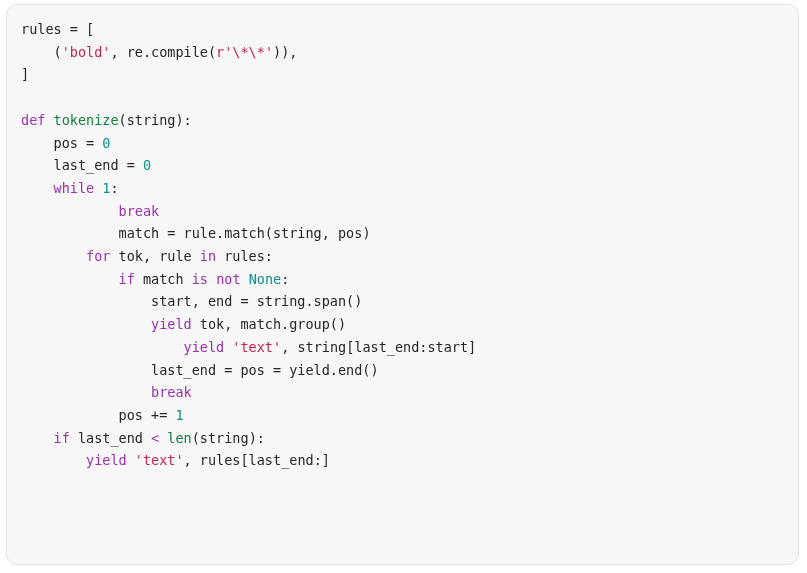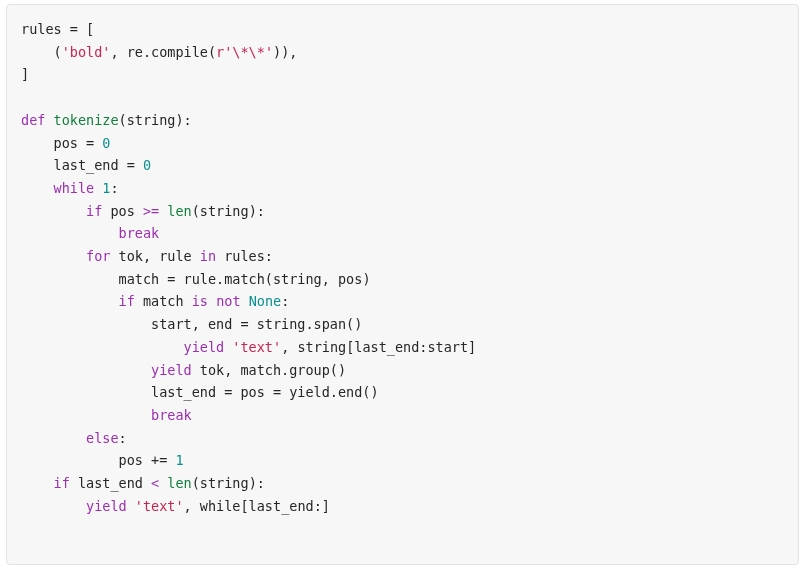--- a/index.html
+++ b/index.html
@@ -16,21 +16,21 @@
 
   #code-card {
     position: absolute;
     left: 6px;
     top: 4px;
     width: 793px;
     height: 561px;
     box-sizing: border-box;
     background: #f7f7f7;
     border: 1px solid #e3e3e3;
-    border-radius: 4px;
+    border-radius: 11px;
     overflow: hidden;
   }
 
   #code-block {
     margin: 0;
     padding: 13px 0 0 14px;
     font-family: "DejaVu Sans Mono", monospace;
     font-size: 13.5px;
     line-height: 22.7px;
     color: #262626;
@@ -55,28 +55,26 @@
 
 <div id="code-card">
   <pre id="code-block"><span class="line"><span class="pl">rules = [</span>
 </span><span class="line">    <span class="pl">(</span><span class="str">'bold'</span><span class="pl">, re.compile(</span><span class="str">r'\*\*'</span><span class="pl">)),</span>
 </span><span class="line"><span class="pl">]</span>
 </span><span class="line">
 </span><span class="line"><span class="kw">def</span><span class="pl"> </span><span class="fn">tokenize</span><span class="pl">(string):</span>
 </span><span class="line">    <span class="pl">pos = </span><span class="num">0</span>
 </span><span class="line">    <span class="pl">last_end = </span><span class="num">0</span>
 </span><span class="line">    <span class="kw">while</span><span class="pl"> </span><span class="num">1</span><span class="pl">:</span>
-</span><span class="line">        <span class="kw">if</span><span class="pl"> pos </span><span class="kw">&gt;=</span><span class="pl"> </span><span class="fn">len</span><span class="pl">(string):</span>
 </span><span class="line">            <span class="kw">break</span>
+</span><span class="line">            <span class="pl">match = rule.match(string, pos)</span>
 </span><span class="line">        <span class="kw">for</span><span class="pl"> tok, rule </span><span class="kw">in</span><span class="pl"> rules:</span>
-</span><span class="line">            <span class="pl">match = rule.match(string, pos)</span>
 </span><span class="line">            <span class="kw">if</span><span class="pl"> match </span><span class="kw">is</span><span class="pl"> </span><span class="kw">not</span><span class="pl"> </span><span class="num">None</span><span class="pl">:</span>
 </span><span class="line">                <span class="pl">start, end = string.span()</span>
+</span><span class="line">                <span class="kw">yield</span><span class="pl"> tok, match.group()</span>
 </span><span class="line">                    <span class="kw">yield</span><span class="pl"> </span><span class="str">'text'</span><span class="pl">, string[last_end:start]</span>
-</span><span class="line">                <span class="kw">yield</span><span class="pl"> tok, match.group()</span>
 </span><span class="line">                <span class="pl">last_end = pos = yield.end()</span>
 </span><span class="line">                <span class="kw">break</span>
-</span><span class="line">        <span class="kw">else</span><span class="pl">:</span>
 </span><span class="line">            <span class="pl">pos += </span><span class="num">1</span>
 </span><span class="line">    <span class="kw">if</span><span class="pl"> last_end </span><span class="kw">&lt;</span><span class="pl"> </span><span class="fn">len</span><span class="pl">(string):</span>
-</span><span class="line">        <span class="kw">yield</span><span class="pl"> </span><span class="str">'text'</span><span class="pl">, while[last_end:]</span>
+</span><span class="line">        <span class="kw">yield</span><span class="pl"> </span><span class="str">'text'</span><span class="pl">, rules[last_end:]</span>
 </span></pre>
 </div>
 
 </body></html>

